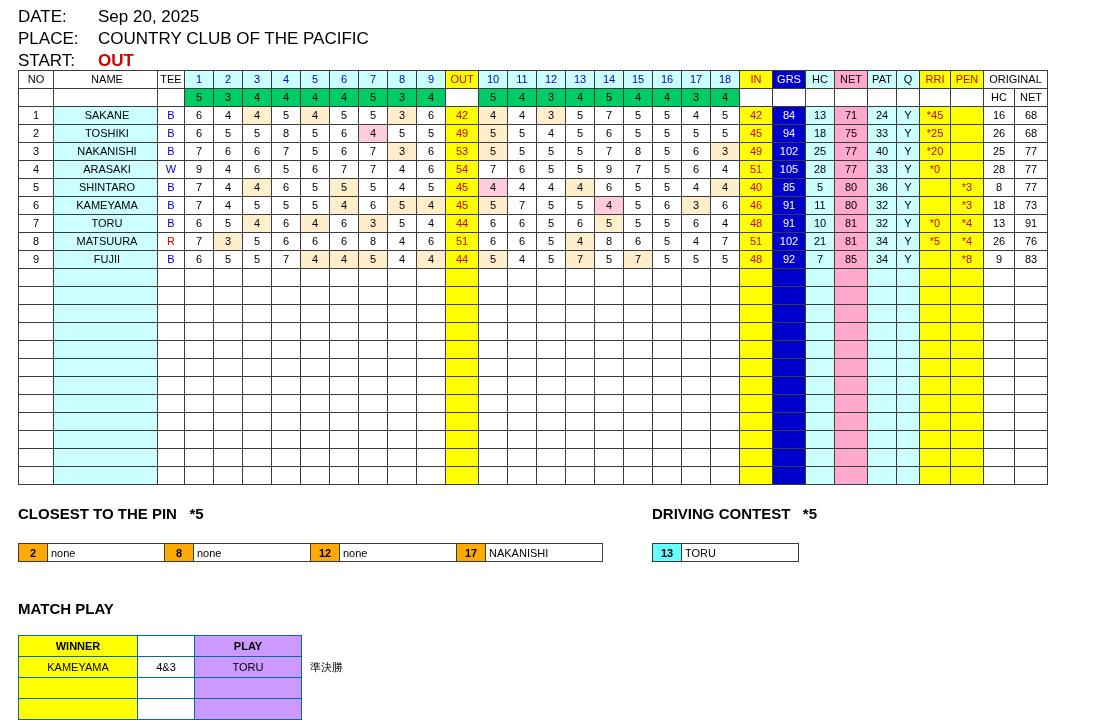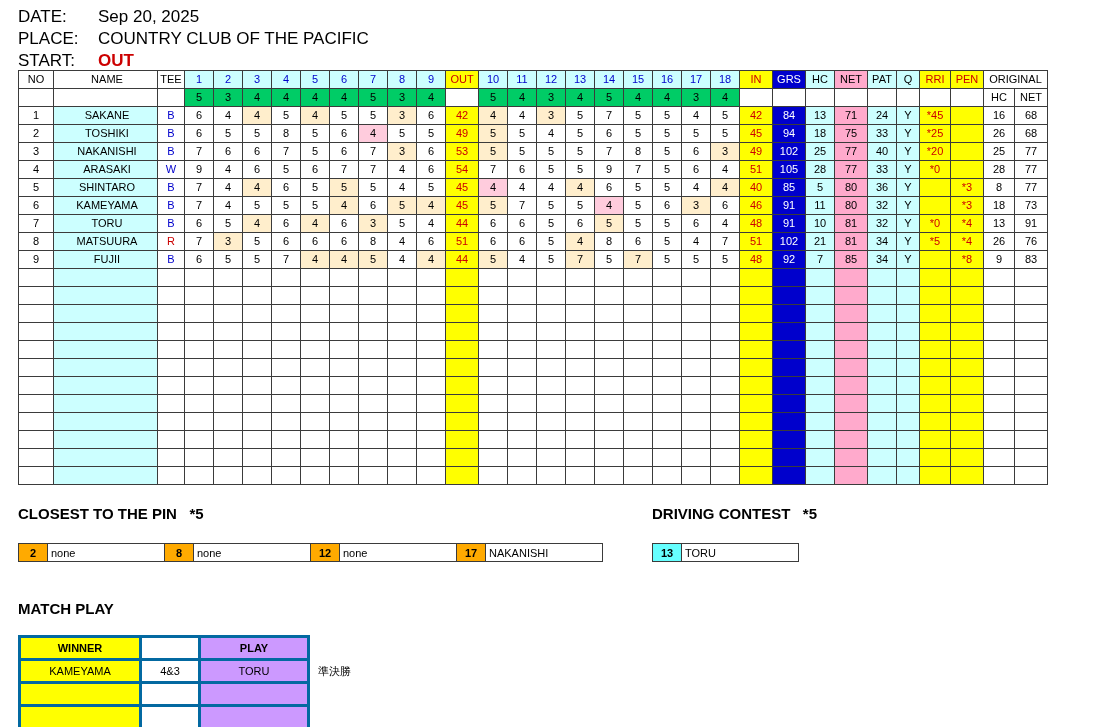--- a/index.html
+++ b/index.html
@@ -38,21 +38,21 @@
   .tred{color:#cc0000;}
   .tblue{color:#0000cc;}
   .hdrrow td{font-weight:normal;}
   .sec-title{position:absolute;font-size:15px;font-weight:bold;}
   table.mini{border-collapse:collapse;font-size:11px;}
   table.mini td{border:1px solid #3b3b3b;height:17px;padding:0 3px;font-size:11px;}
   .mini-num{background:#ffaa00;width:22px;text-align:center;font-weight:bold;}
   .mini-num2{background:#66ffff;width:22px;text-align:center;font-weight:bold;}
   .mini-name{width:110px;}
   table.mp{border-collapse:collapse;font-size:11px;}
-  table.mp td{border:3px solid #0369a1;height:18px;text-align:center;font-size:11px;}
+  table.mp td{border:1px solid #0369a1;height:18px;text-align:center;font-size:11px;}
   .mp-w{background:#ffff00;width:116px;}
   .mp-mid{background:#ffffff;width:54px;}
   .mp-l{background:#cc99ff;width:104px;}
   .mp-hdr{font-weight:bold;}
 </style>
 </head>
 <body>
 
 <div class="hdr">
   <div class="row">

